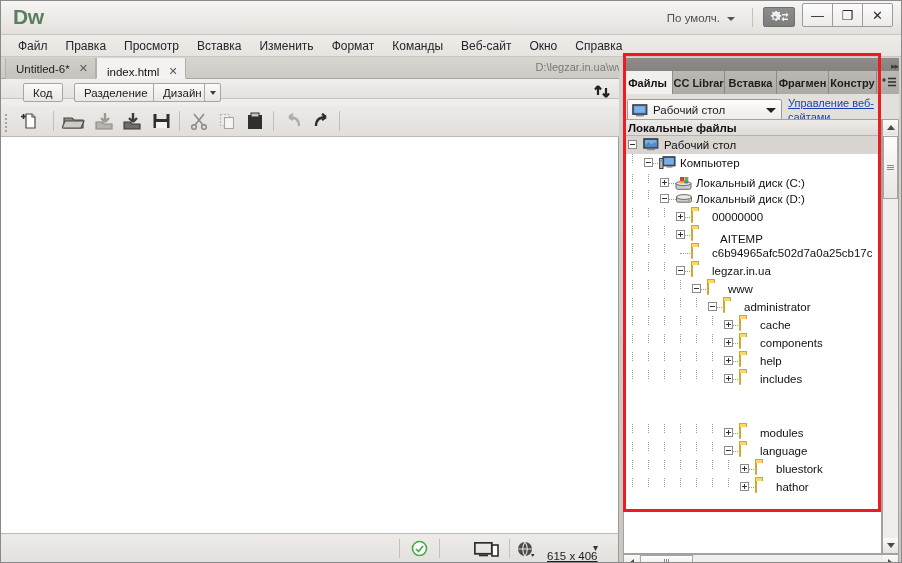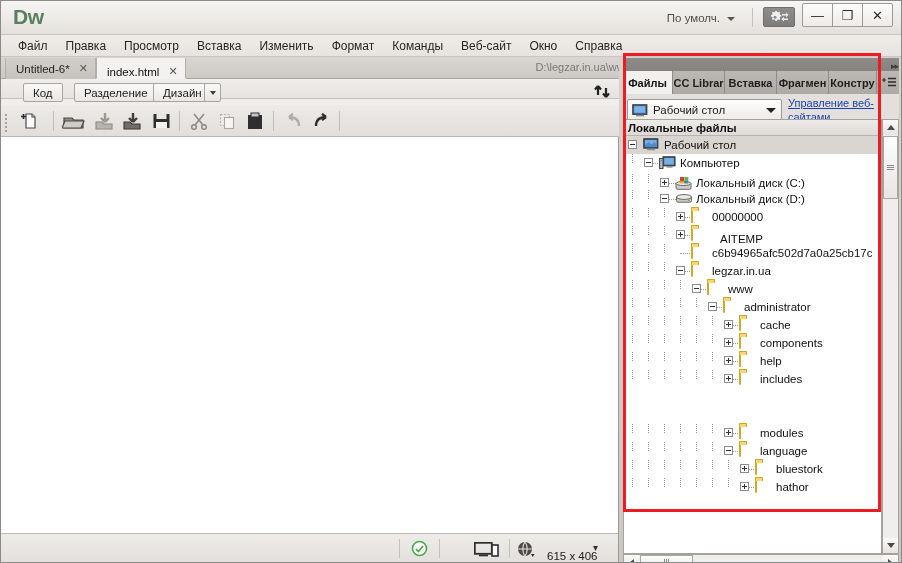--- a/index.html
+++ b/index.html
@@ -467,21 +467,21 @@
       </svg>
     </div>
     <div class="sb-sep" style="left:508px;"></div>
     <div class="sb-item" style="left:516px;top:7px;">
       <svg width="20" height="17" viewBox="0 0 20 17">
         <circle cx="8" cy="8" r="7" fill="#4b4b4b"></circle>
         <path d="M1.2 8 h13.6 M8 1 c3 3.5 3 10.5 0 14 M8 1 c-3 3.5 -3 10.5 0 14" stroke="#e9e7e4" stroke-width="1.1" fill="none"></path>
         <path d="M14 13 l3.5 0 l-1.75 3 z" fill="#2e2e2e"></path>
       </svg>
     </div>
-    <div class="sb-item sb-size" style="left:546px;top:16px;">615 x 406</div>
+    <div class="sb-item sb-size" style="left:546px;top:16px;text-decoration:underline;">615 x 406</div>
     <div class="sb-item" style="left:592px;top:8px;font-size:10px;color:#333;">▾</div>
   </div>
 
   <div class="rightpanel">
 
     <div class="rp-tabstrip"></div>
     <div class="rp-expand">▸▸</div>
 
     <div class="rp-tabs">
       <div class="rp-tab active" style="width:50px;">Файлы</div>

